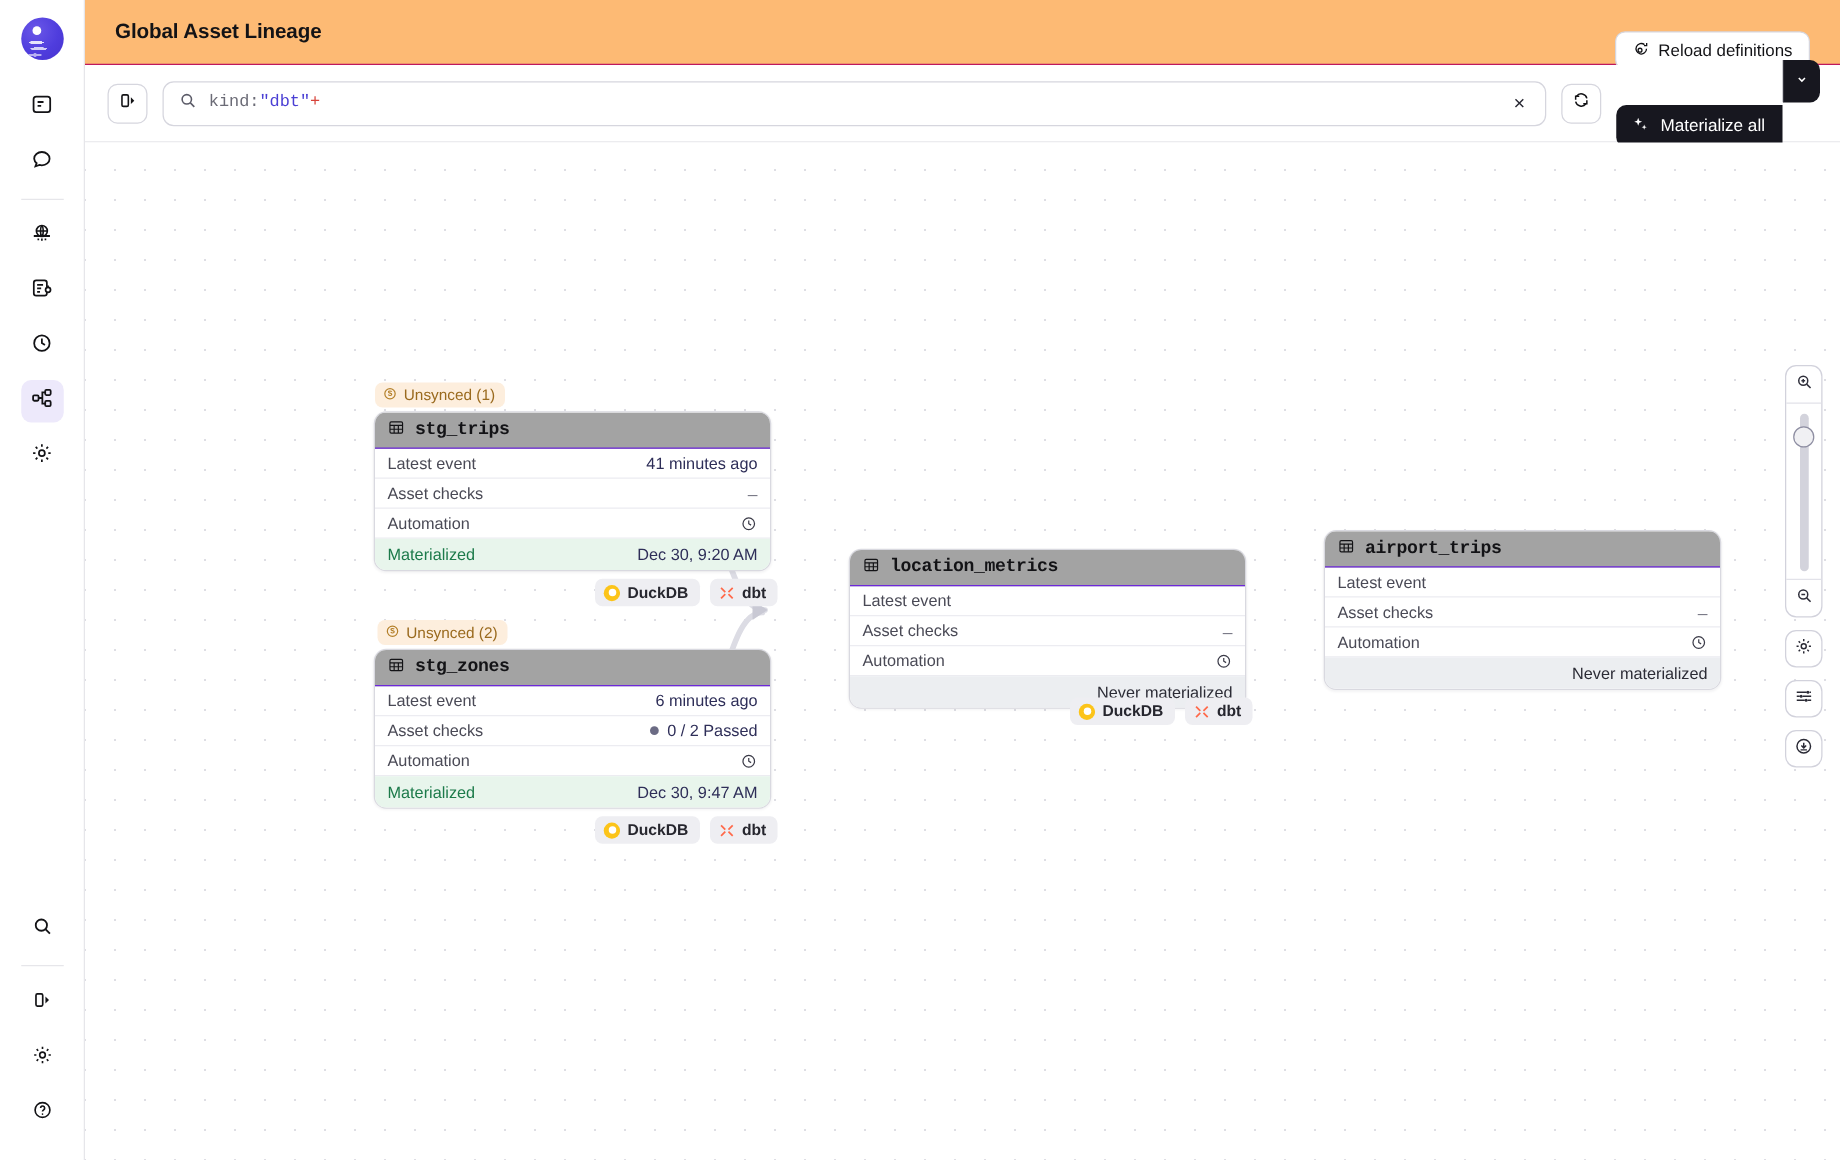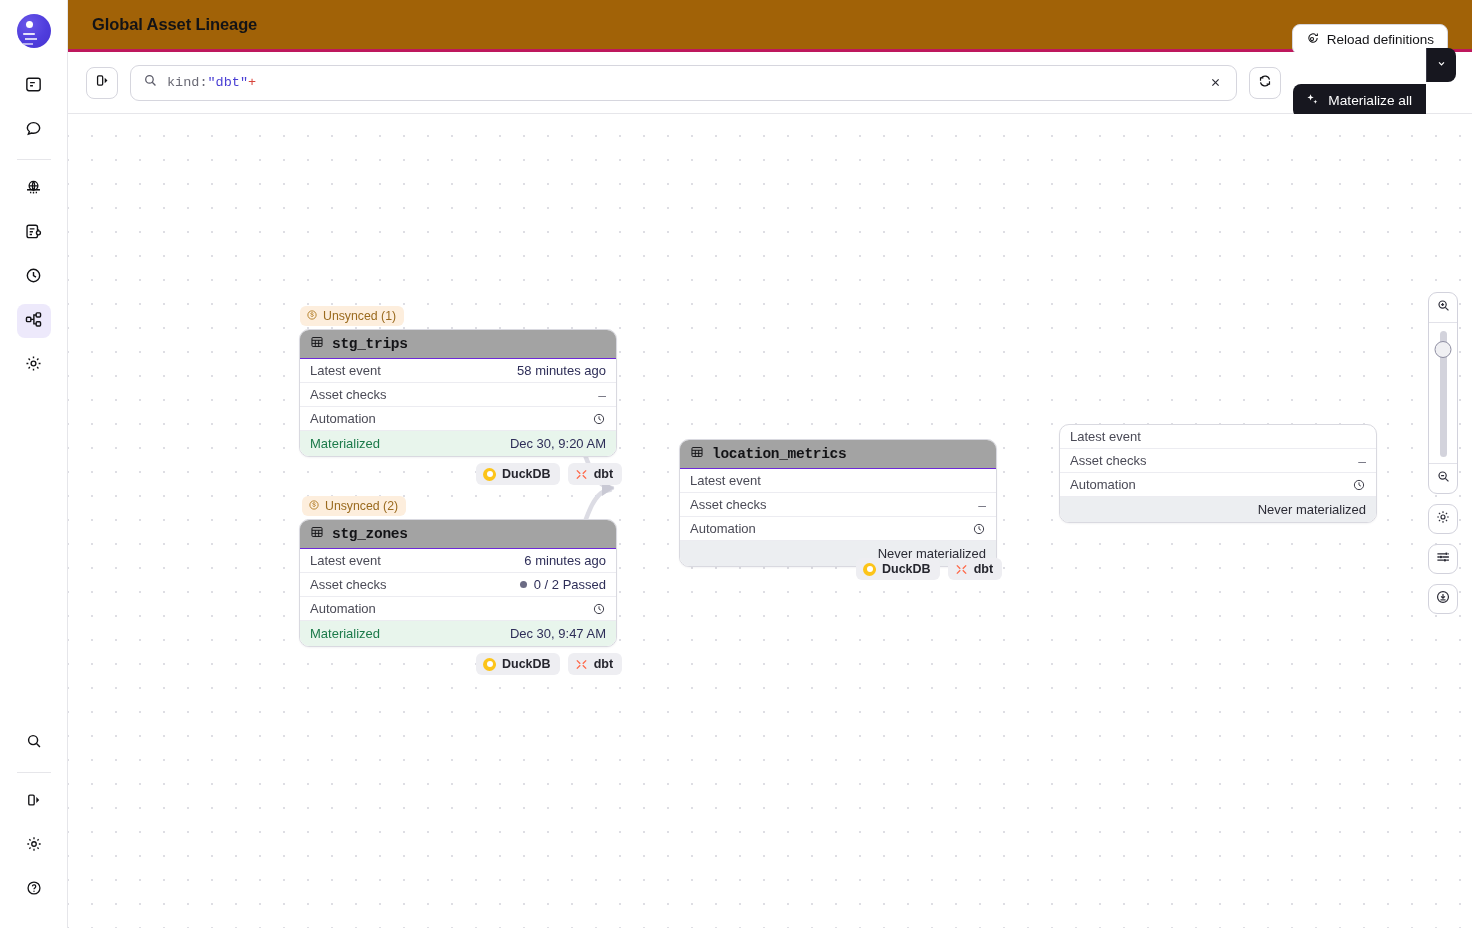--- a/index.html
+++ b/index.html
@@ -46,23 +46,23 @@
   .rail-btn.active { background: #ede9fb; }
   .rail-sep { width: 34px; height: 1px; background: #e6e6ea; margin: 7px 0; }
   .rail-spacer { flex: 1 1 auto; }
   .rail-bottom { padding-bottom: 16px; display: flex; flex-direction: column; align-items: center; }
 
   
   .main { flex: 1 1 auto; display: flex; flex-direction: column; min-width: 0; position: relative; }
 
   .topbar {
     height: 52px; flex: 0 0 52px;
-    border-bottom: 3px solid #be185d;
+    border-bottom: 1px solid #be185d;
     display: flex; align-items: center; padding: 0 24px;
-    background: #a16207;
+    background: #fdba74;
   }
   .page-title { font-size: 16.5px; font-weight: 700; letter-spacing: -0.1px; color: #131316; }
   .topbar-spacer { flex: 1 1 auto; }
   .reload-btn {
     display: inline-flex; align-items: center; gap: 7px;
     height: 31px; padding: 0 13px;
     border: 1px solid #d6d6de; border-radius: 8px;
     background: #fff; font-size: 13.5px; color: #131316; cursor: pointer;
     white-space: nowrap;
     margin-top: 30px;
@@ -437,21 +437,21 @@
           <span>
             <svg width="14" height="14" viewBox="0 0 20 20" fill="none" stroke="#131316" stroke-width="1.35">
               <rect x="2.8" y="3.6" width="14.4" height="12.8" rx="1.5"></rect>
               <path d="M2.8 7.6h14.4M2.8 12h14.4M7.6 7.6v8.8M12.4 7.6v8.8"></path>
             </svg>
           </span>
           <span class="node-title">stg_trips</span>
         </div>
         <div class="node-row">
           <span class="row-label">Latest event</span>
-          <span class="row-val">58 minutes ago</span>
+          <span class="row-val">41 minutes ago</span>
         </div>
         <div class="node-row">
           <span class="row-label">Asset checks</span>
           <span class="row-val row-dash">–</span>
         </div>
         <div class="node-row">
           <span class="row-label">Automation</span>
           <span class="row-val">
             <svg width="14" height="14" viewBox="0 0 20 20" fill="none" stroke="#3b3b48" stroke-width="1.4">
               <circle cx="10" cy="10" r="6.6"></circle>
@@ -582,20 +582,29 @@
           <span class="dbt-ico">
             <svg width="13" height="13" viewBox="0 0 20 20" fill="#ff694a">
               <path d="M3.6 2.9l5.2 5.2-1.5 1.5L2.1 4.4zM16.4 2.9l1.5 1.5-5.2 5.2-1.5-1.5zM3.6 17.1l-1.5-1.5 5.2-5.2 1.5 1.5zM16.4 17.1l-5.2-5.2 1.5-1.5 5.2 5.2z"></path>
             </svg>
           </span>
           <span>dbt</span>
         </span>
       </div>
 
       <div class="node" style="left:991px; top:310px;">
+        <div class="node-head">
+          <span>
+            <svg width="14" height="14" viewBox="0 0 20 20" fill="none" stroke="#131316" stroke-width="1.35">
+              <rect x="2.8" y="3.6" width="14.4" height="12.8" rx="1.5"></rect>
+              <path d="M2.8 7.6h14.4M2.8 12h14.4M7.6 7.6v8.8M12.4 7.6v8.8"></path>
+            </svg>
+          </span>
+          <span class="node-title">airport_trips</span>
+        </div>
         <div class="node-row">
           <span class="row-label">Latest event</span>
           <span class="row-val"></span>
         </div>
         <div class="node-row">
           <span class="row-label">Asset checks</span>
           <span class="row-val row-dash">–</span>
         </div>
         <div class="node-row">
           <span class="row-label">Automation</span>

